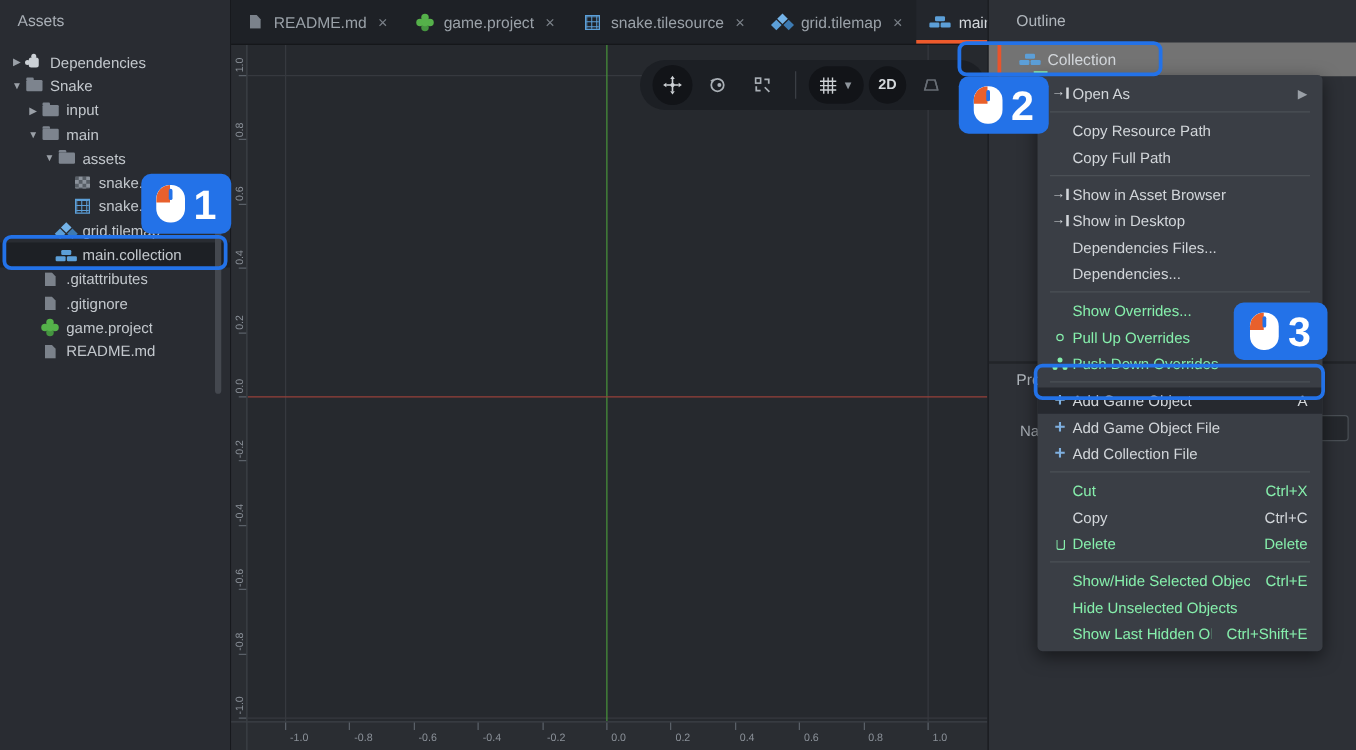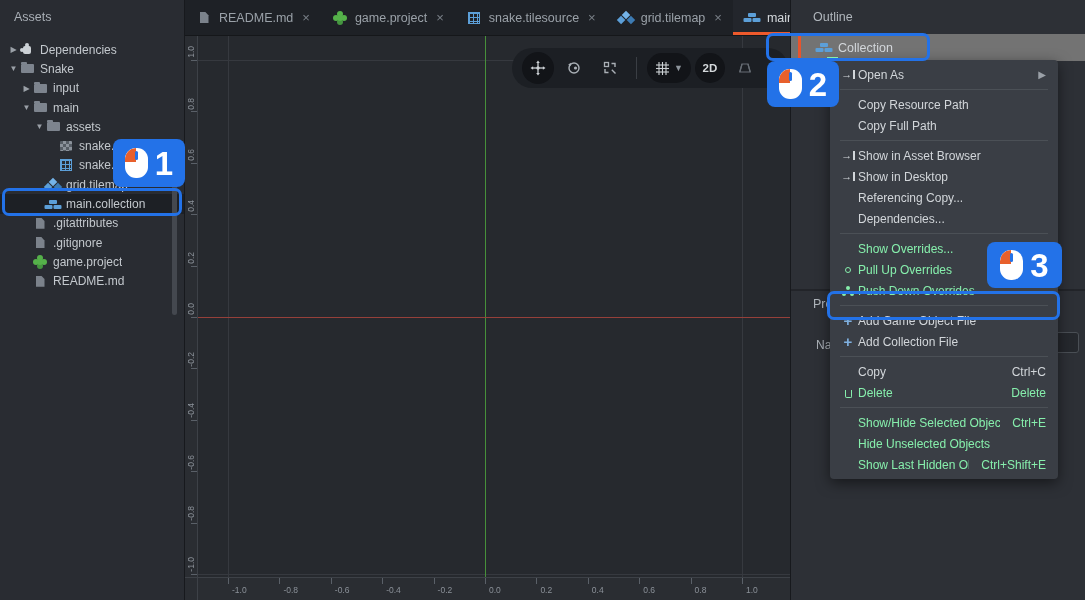--- a/index.html
+++ b/index.html
@@ -398,21 +398,21 @@
       <div class="menu-item">
         <span class="mi-icon jump-icon"></span>
         <span class="mi-label">Show in Asset Browser</span>
       </div>
       <div class="menu-item">
         <span class="mi-icon jump-icon"></span>
         <span class="mi-label">Show in Desktop</span>
       </div>
       <div class="menu-item">
         <span class="mi-icon "></span>
-        <span class="mi-label">Referencing Copy...</span>
+        <span class="mi-label">Dependencies Files...</span>
       </div>
       <div class="menu-item">
         <span class="mi-icon "></span>
         <span class="mi-label">Dependencies...</span>
       </div>
       <div class="menu-sep"></div>
       <div class="menu-item disabled">
         <span class="mi-icon "></span>
         <span class="mi-label">Show Overrides...</span>
       </div>
@@ -422,29 +422,39 @@
         </span>
         <span class="mi-label">Pull Up Overrides</span>
       </div>
       <div class="menu-item disabled">
         <span class="mi-icon pushdown-icon">
           <i></i>
         </span>
         <span class="mi-label">Push Down Overrides</span>
       </div>
       <div class="menu-sep"></div>
+      <div class="menu-item highlighted">
+        <span class="mi-icon plus-icon"></span>
+        <span class="mi-label">Add Game Object</span>
+        <span class="mi-shortcut">A</span>
+      </div>
       <div class="menu-item">
         <span class="mi-icon plus-icon"></span>
         <span class="mi-label">Add Game Object File</span>
       </div>
       <div class="menu-item">
         <span class="mi-icon plus-icon"></span>
         <span class="mi-label">Add Collection File</span>
       </div>
       <div class="menu-sep"></div>
+      <div class="menu-item disabled">
+        <span class="mi-icon "></span>
+        <span class="mi-label">Cut</span>
+        <span class="mi-shortcut">Ctrl+X</span>
+      </div>
       <div class="menu-item">
         <span class="mi-icon "></span>
         <span class="mi-label">Copy</span>
         <span class="mi-shortcut">Ctrl+C</span>
       </div>
       <div class="menu-item disabled">
         <span class="mi-icon trash-icon">
           <i></i>
         </span>
         <span class="mi-label">Delete</span>

